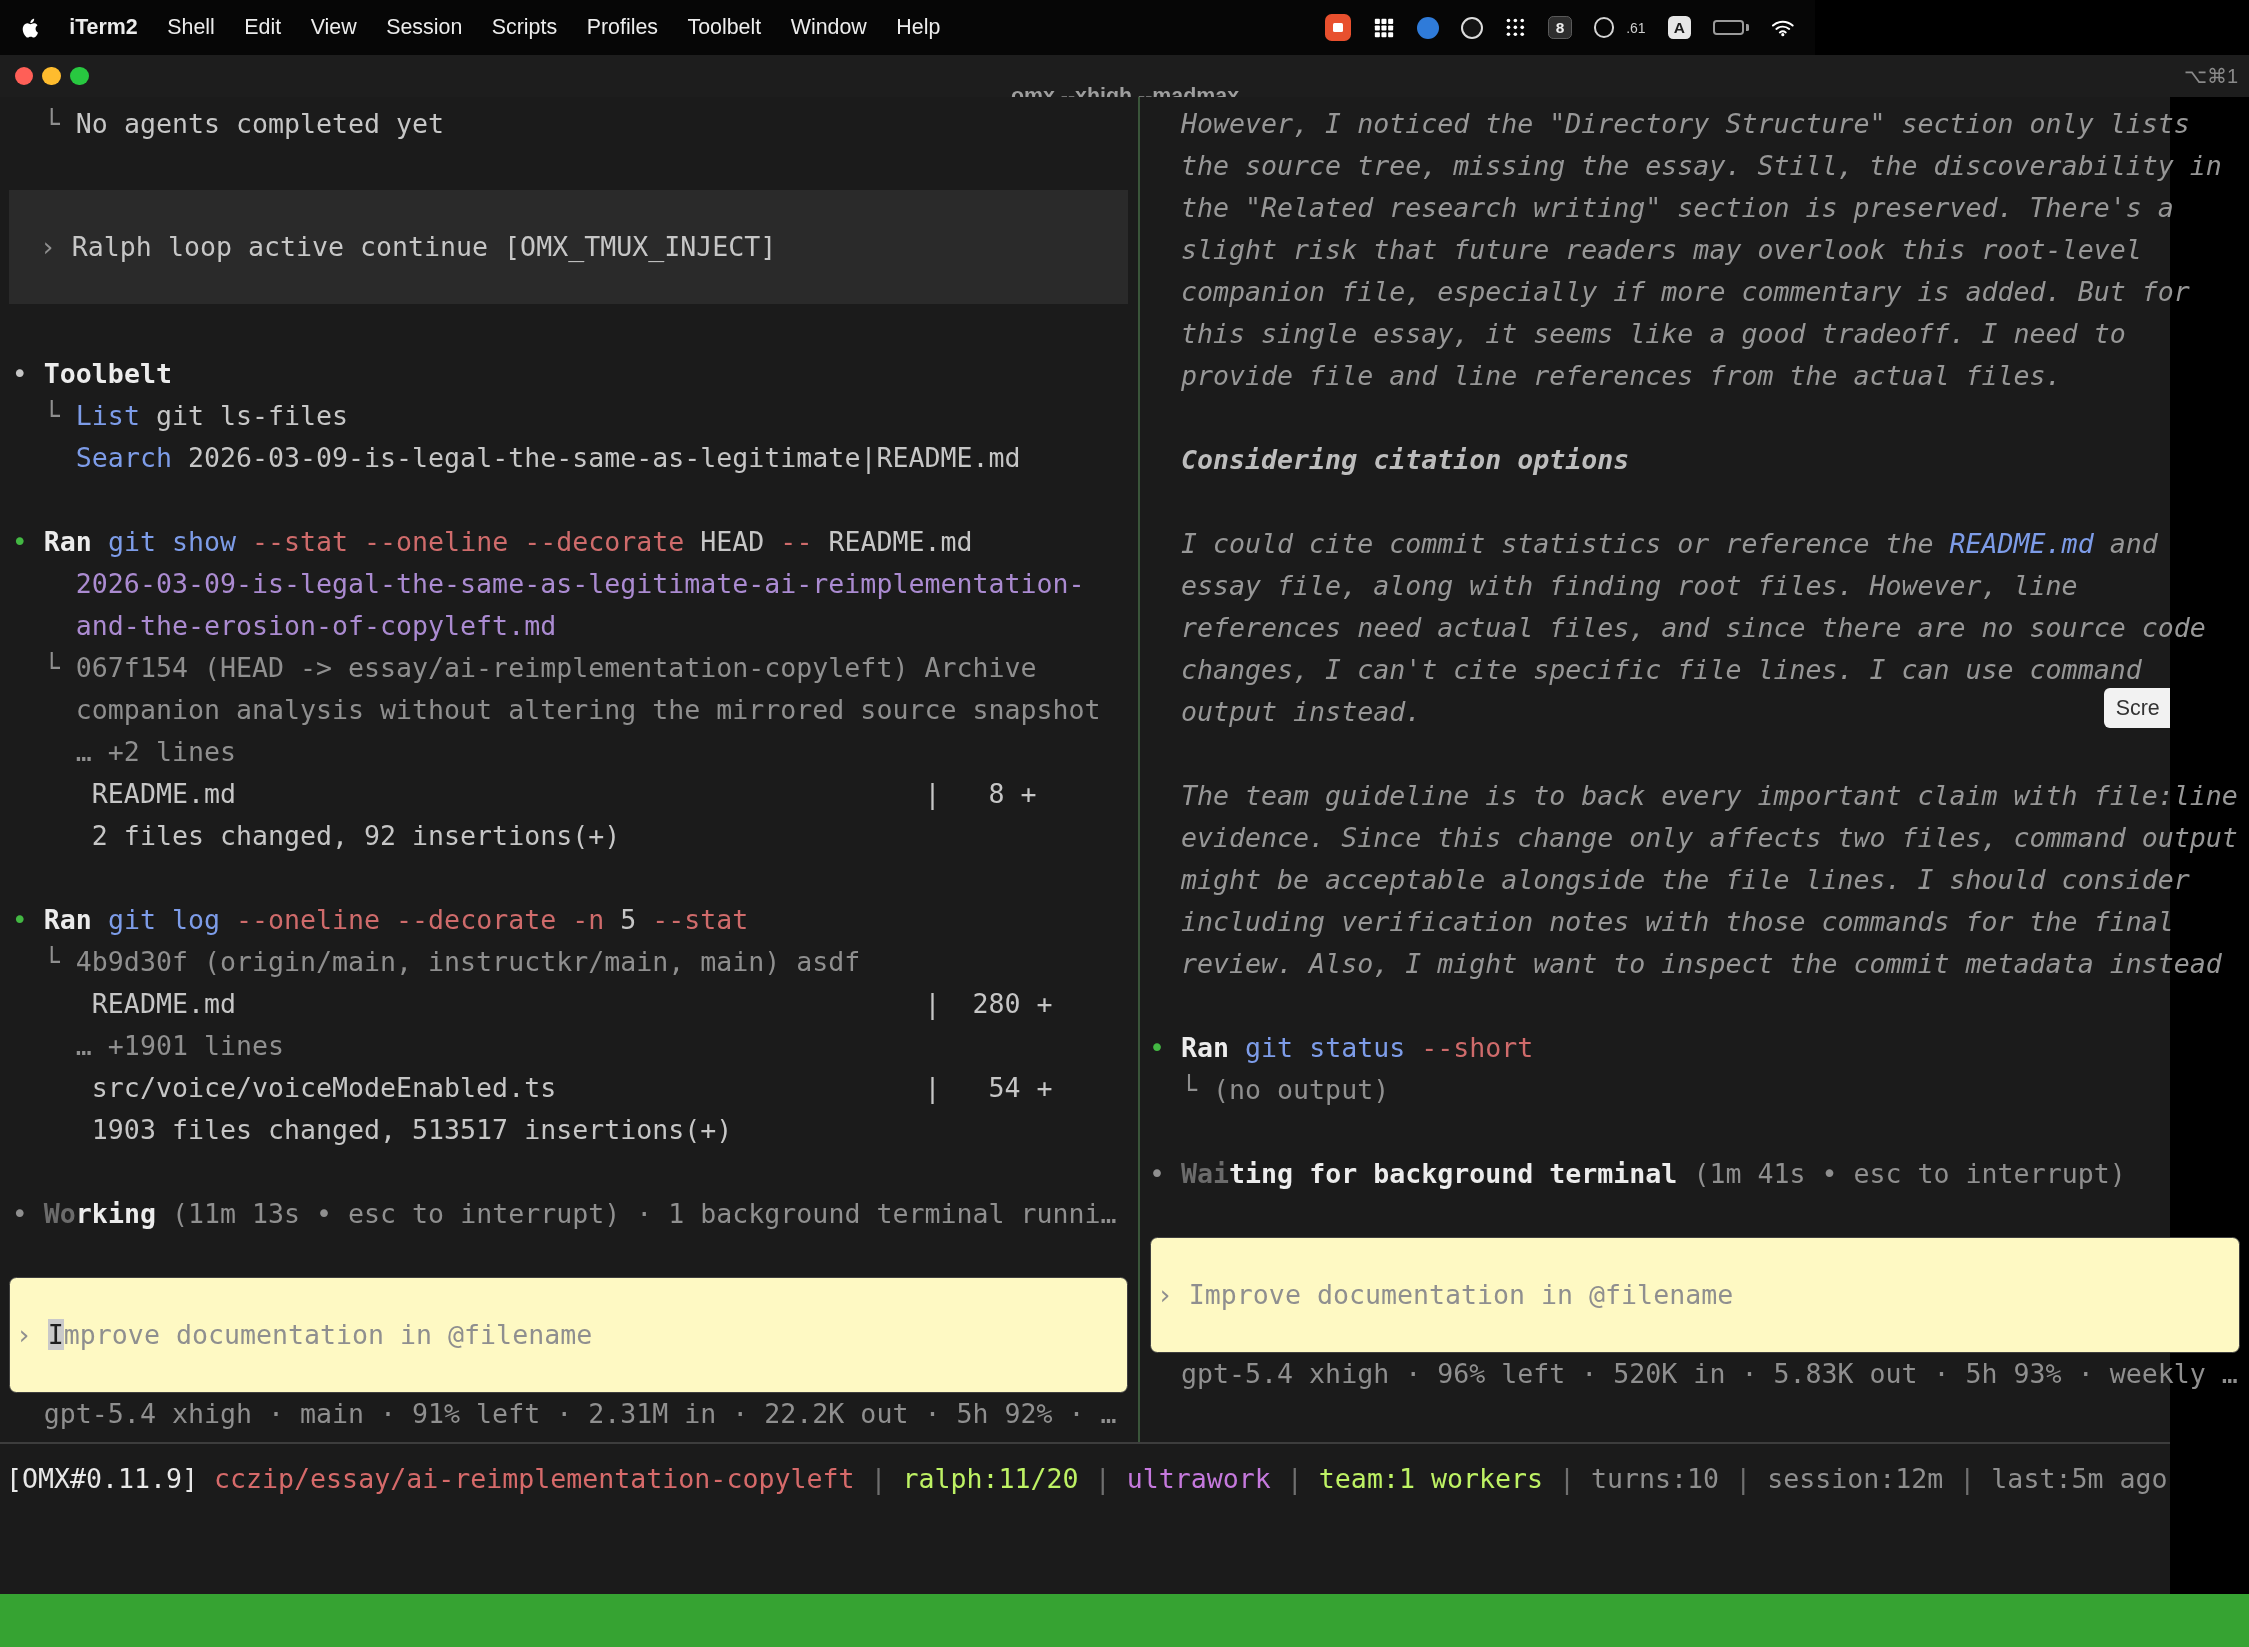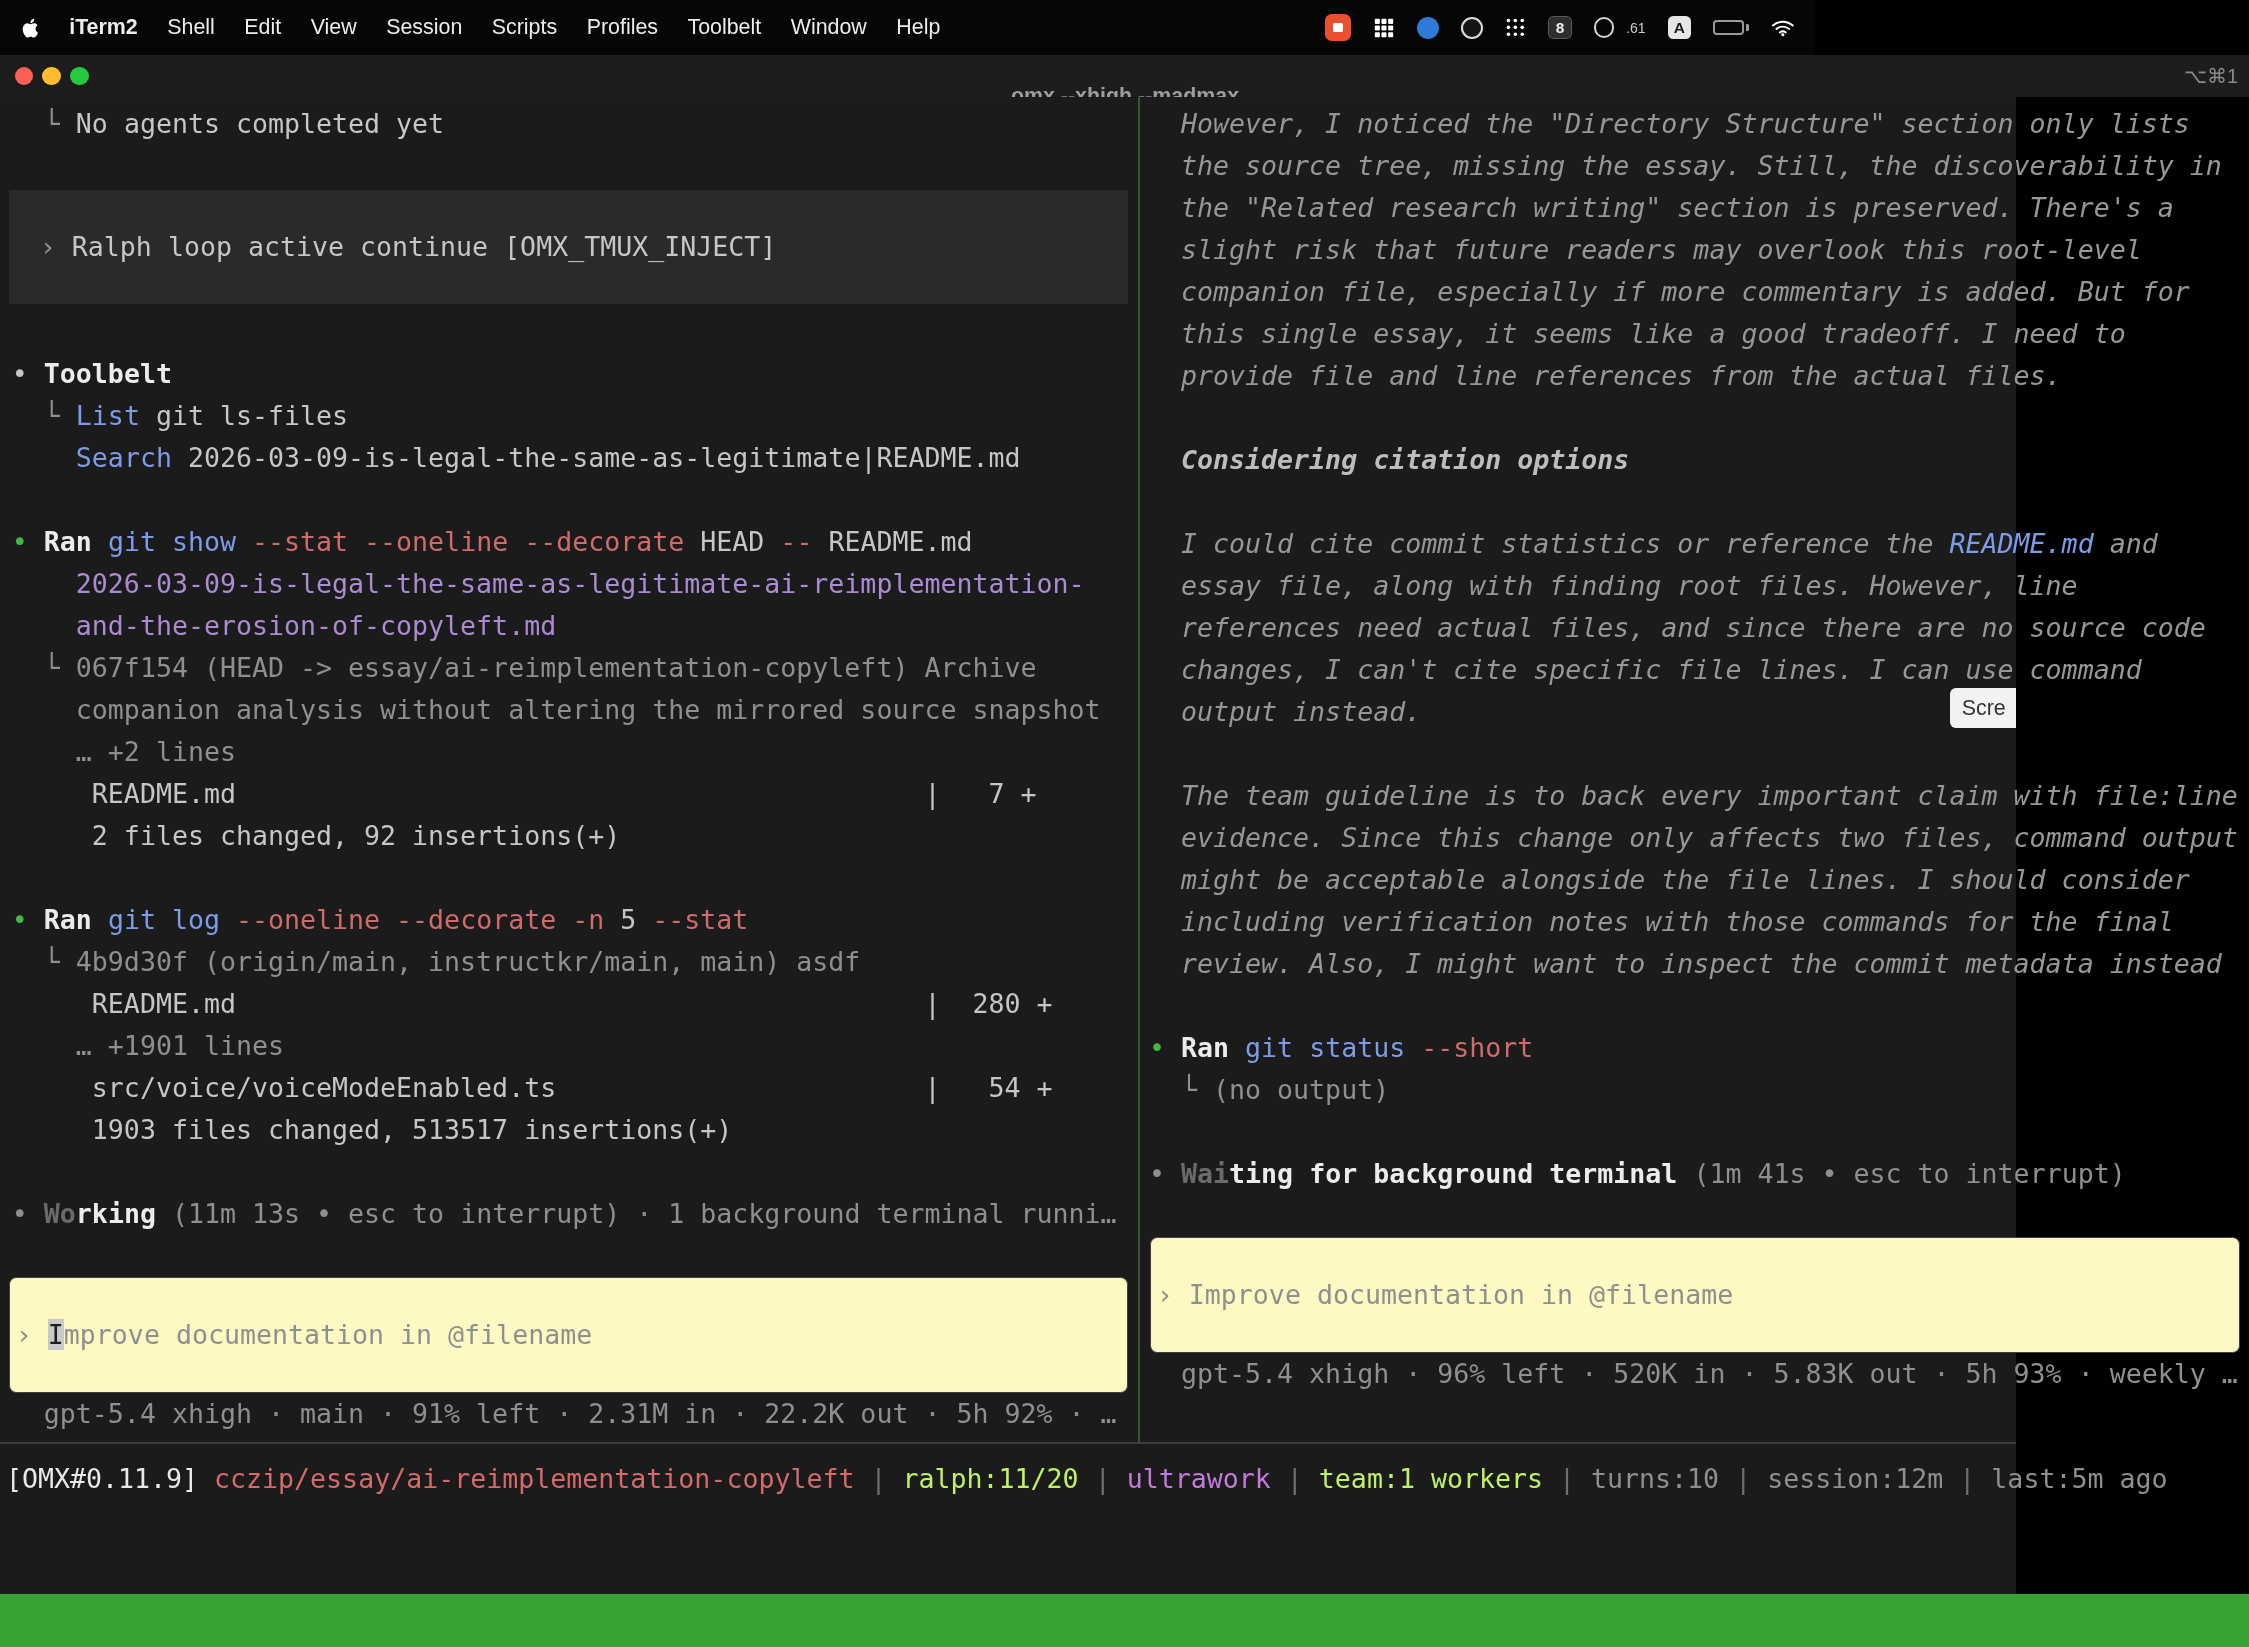--- a/index.html
+++ b/index.html
@@ -38,21 +38,21 @@
   .tl { position:absolute; top:11.8px; width:18.5px; height:18.5px; border-radius:50%; }
   .tl.red { left:14.8px; background:#ff5f57; }
   .tl.yel { left:42px; background:#febc2e; }
   .tl.grn { left:70px; background:#28c840; }
   .wtitle { position:absolute; left:0; right:0; top:0; height:43px; line-height:43px; text-align:center;
             color:#9e9e9e; font-family:"Liberation Sans",sans-serif; font-size:21.4px; font-weight:bold;margin-top:20px; }
   .wshort { position:absolute; right:11.8px; top:0; height:43px; line-height:43px;
             color:#8a8a8a; font-family:"Liberation Sans",sans-serif; font-size:20px; }
 
   
-  .term { position:absolute; left:0; top:97px; width:2016px; height:1497px; background:#1b1b1b;
+  .term { position:absolute; left:0; top:97px; width:2170px; height:1497px; background:#1b1b1b;
           font-size:26.6px; }
   .pane { position:absolute; top:0; height:1345px; overflow:hidden; padding-top:5.9px; }
   .pane.left  { left:0; width:1138px; }
   .pane.right { left:1141px; width:1109px; }
   .divider { position:absolute; left:1138px; top:0; width:2.2px; height:1345px; background:#3a553a; }
   .tline { height:42px; line-height:42px; white-space:pre; }
   .left  .tline { padding-left:11.8px; }
   .right .tline { padding-left:8px; }
   .tbox { height:114px; margin:3px 10.3px 49px 8.9px; background:#2a2a2a; border-radius:0;
           display:flex; align-items:center;padding-left:25px; }
@@ -172,21 +172,21 @@
       <div class="tline"><span class="s-fg">• </span><span class="s-bold">Toolbelt</span></div>
       <div class="tline"><span class="s-dim">  └ </span><span class="s-cmd">List</span><span class="s-fg"> git ls-files</span></div>
       <div class="tline"><span class="s-fg">    </span><span class="s-cmd">Search</span><span class="s-fg"> 2026-03-09-is-legal-the-same-as-legitimate|README.md</span></div>
       <div class="tline"></div>
       <div class="tline"><span class="s-bgreen">• </span><span class="s-bold">Ran</span><span class="s-cmd"> git show</span><span class="s-flag"> --stat --oneline --decorate</span><span class="s-fg"> HEAD</span><span class="s-flag"> --</span><span class="s-fg"> README.md</span></div>
       <div class="tline"><span class="s-purple">    2026-03-09-is-legal-the-same-as-legitimate-ai-reimplementation-</span></div>
       <div class="tline"><span class="s-purple">    and-the-erosion-of-copyleft.md</span></div>
       <div class="tline"><span class="s-dim">  └ 067f154 (HEAD -&gt; essay/ai-reimplementation-copyleft) Archive</span></div>
       <div class="tline"><span class="s-dim">    companion analysis without altering the mirrored source snapshot</span></div>
       <div class="tline"><span class="s-dim">    … +2 lines</span></div>
-      <div class="tline"><span class="s-fg">     README.md                                           |   7 +</span></div>
+      <div class="tline"><span class="s-fg">     README.md                                           |   8 +</span></div>
       <div class="tline"><span class="s-fg">     2 files changed, 92 insertions(+)</span></div>
       <div class="tline"></div>
       <div class="tline"><span class="s-bgreen">• </span><span class="s-bold">Ran</span><span class="s-cmd"> git log</span><span class="s-flag"> --oneline --decorate</span><span class="s-flag"> -n</span><span class="s-fg"> 5</span><span class="s-flag"> --stat</span></div>
       <div class="tline"><span class="s-dim">  └ 4b9d30f (origin/main, instructkr/main, main) asdf</span></div>
       <div class="tline"><span class="s-fg">     README.md                                           |  280 +</span></div>
       <div class="tline"><span class="s-dim">    … +1901 lines</span></div>
       <div class="tline"><span class="s-fg">     src/voice/voiceModeEnabled.ts                       |   54 +</span></div>
       <div class="tline"><span class="s-fg">     1903 files changed, 513517 insertions(+)</span></div>
       <div class="tline"></div>
       <div class="tline"><span class="s-dim">• </span><span class="s-shim">Wo</span><span class="s-boldw">rking</span><span class="s-dim"> (11m 13s • esc to interrupt) · 1 background terminal runni…</span></div>

